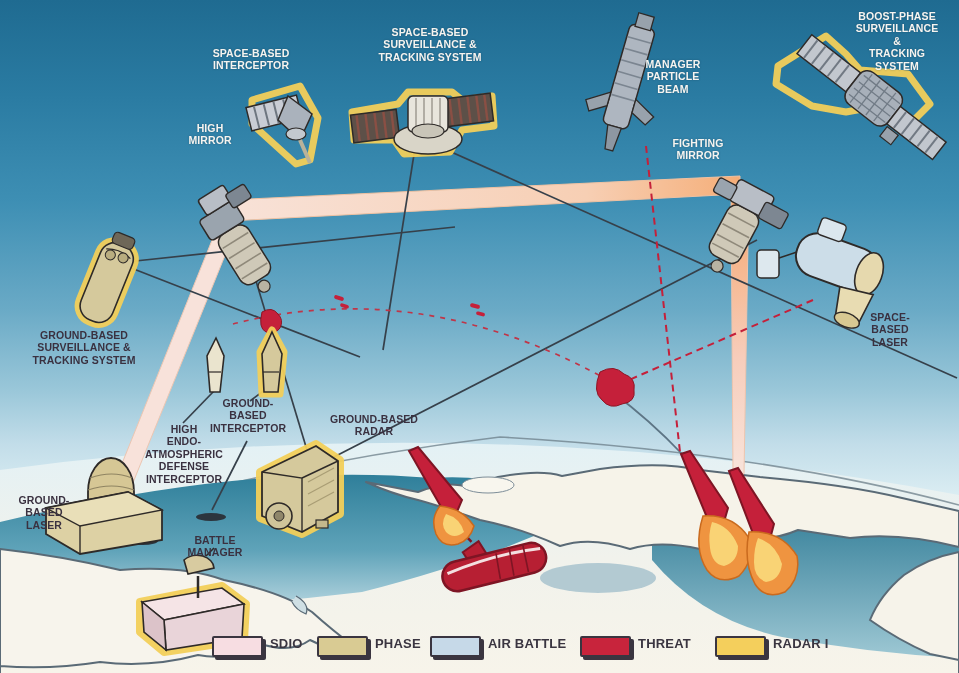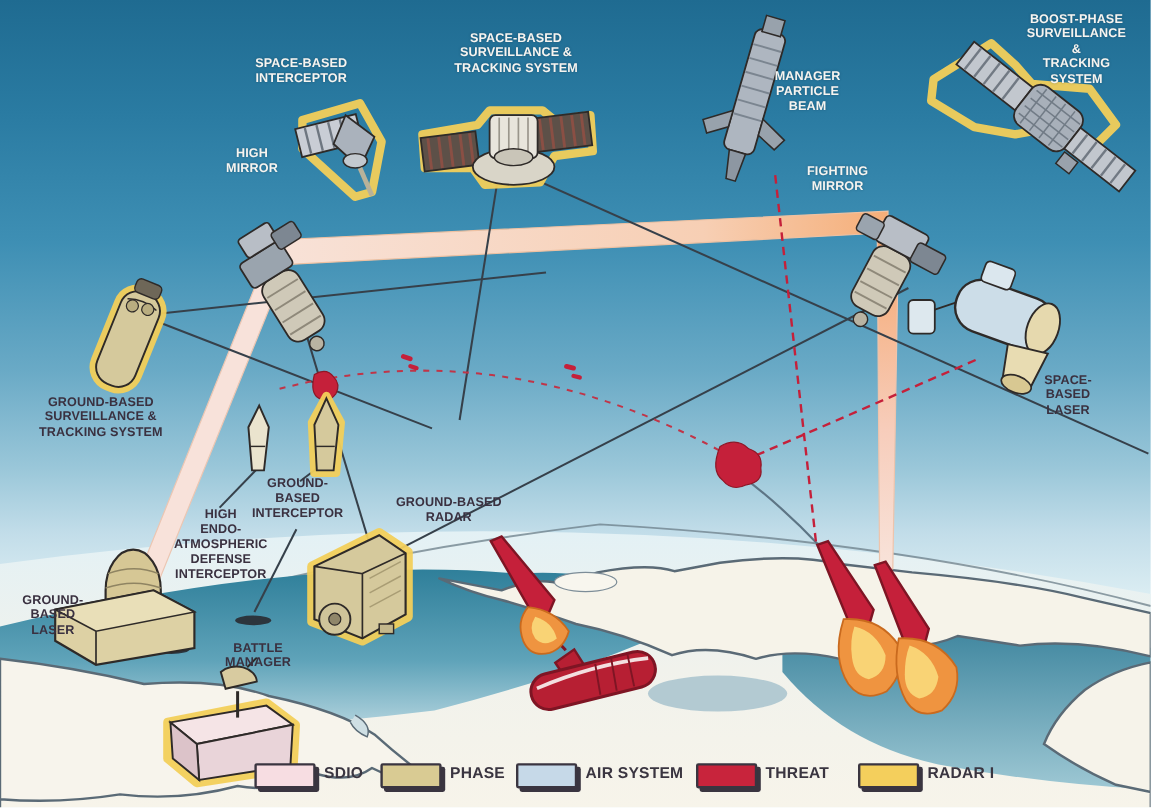--- a/index.html
+++ b/index.html
@@ -379,21 +379,21 @@
   <div class="legend-item" style="left:212px;">
     <span class="swatch" style="background: rgb(247, 221, 226);"></span>
     <span class="legend-label">SDIO</span>
   </div>
   <div class="legend-item" style="left:317px;">
     <span class="swatch" style="background: rgb(217, 203, 147);"></span>
     <span class="legend-label">PHASE</span>
   </div>
   <div class="legend-item" style="left:430px;">
     <span class="swatch" style="background: rgb(198, 217, 232);"></span>
-    <span class="legend-label">AIR SYSTEM</span>
+    <span class="legend-label">AIR BATTLE</span>
   </div>
   <div class="legend-item" style="left:580px;">
     <span class="swatch" style="background: rgb(200, 36, 60);"></span>
     <span class="legend-label">THREAT</span>
   </div>
   <div class="legend-item" style="left:715px;">
     <span class="swatch" style="background: rgb(244, 207, 92);"></span>
     <span class="legend-label">RADAR I</span>
   </div>
 

